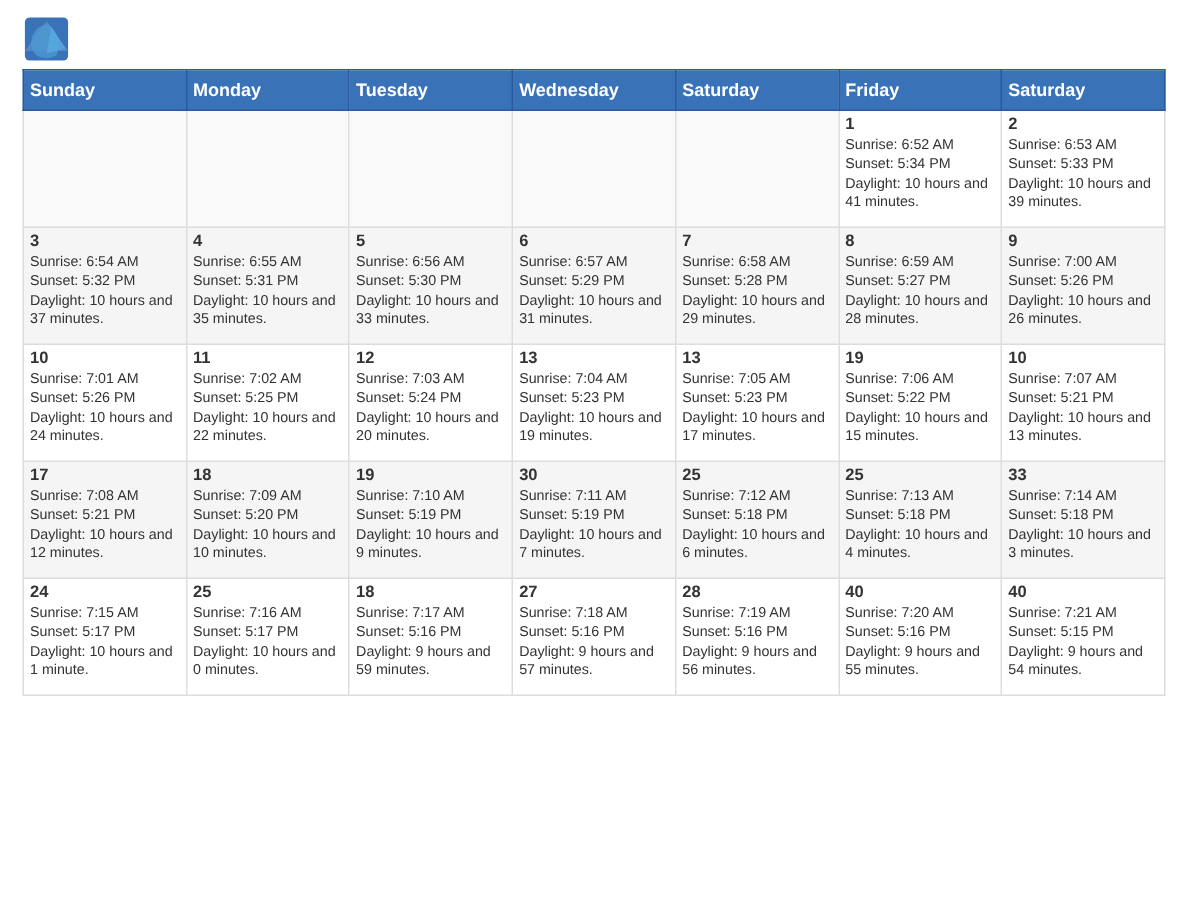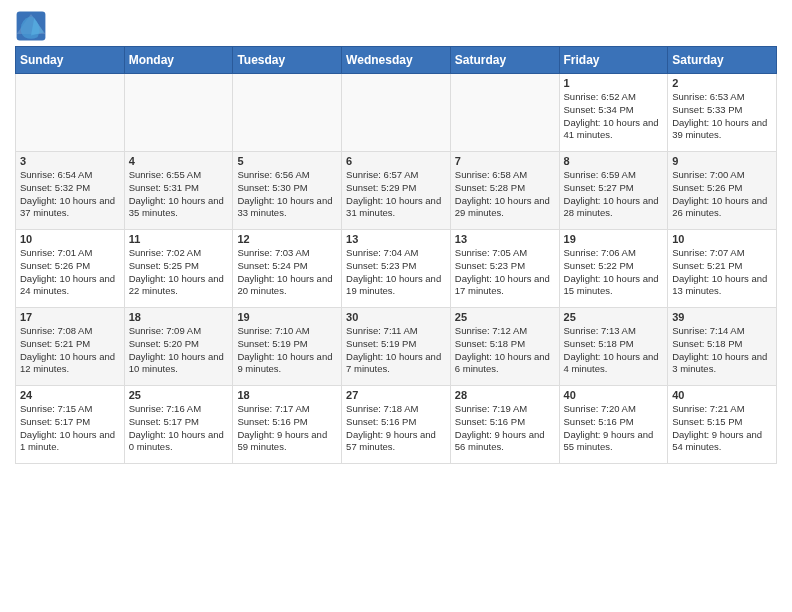--- a/index.html
+++ b/index.html
@@ -161,21 +161,21 @@
           <td><span class="day-num">19</span><span class="day-info">Sunrise: 7:06 AM<br>Sunset: 5:22 PM<br>Daylight: 10 hours and 15 minutes.</span></td>
           <td><span class="day-num">10</span><span class="day-info">Sunrise: 7:07 AM<br>Sunset: 5:21 PM<br>Daylight: 10 hours and 13 minutes.</span></td>
         </tr>
         <tr>
           <td><span class="day-num">17</span><span class="day-info">Sunrise: 7:08 AM<br>Sunset: 5:21 PM<br>Daylight: 10 hours and 12 minutes.</span></td>
           <td><span class="day-num">18</span><span class="day-info">Sunrise: 7:09 AM<br>Sunset: 5:20 PM<br>Daylight: 10 hours and 10 minutes.</span></td>
           <td><span class="day-num">19</span><span class="day-info">Sunrise: 7:10 AM<br>Sunset: 5:19 PM<br>Daylight: 10 hours and 9 minutes.</span></td>
           <td><span class="day-num">30</span><span class="day-info">Sunrise: 7:11 AM<br>Sunset: 5:19 PM<br>Daylight: 10 hours and 7 minutes.</span></td>
           <td><span class="day-num">25</span><span class="day-info">Sunrise: 7:12 AM<br>Sunset: 5:18 PM<br>Daylight: 10 hours and 6 minutes.</span></td>
           <td><span class="day-num">25</span><span class="day-info">Sunrise: 7:13 AM<br>Sunset: 5:18 PM<br>Daylight: 10 hours and 4 minutes.</span></td>
-          <td><span class="day-num">39</span><span class="day-info">Sunrise: 7:14 AM<br>Sunset: 5:18 PM<br>Daylight: 10 hours and 3 minutes.</span></td>
+          <td><span class="day-num">33</span><span class="day-info">Sunrise: 7:14 AM<br>Sunset: 5:18 PM<br>Daylight: 10 hours and 3 minutes.</span></td>
         </tr>
         <tr>
           <td><span class="day-num">24</span><span class="day-info">Sunrise: 7:15 AM<br>Sunset: 5:17 PM<br>Daylight: 10 hours and 1 minute.</span></td>
           <td><span class="day-num">25</span><span class="day-info">Sunrise: 7:16 AM<br>Sunset: 5:17 PM<br>Daylight: 10 hours and 0 minutes.</span></td>
           <td><span class="day-num">18</span><span class="day-info">Sunrise: 7:17 AM<br>Sunset: 5:16 PM<br>Daylight: 9 hours and 59 minutes.</span></td>
           <td><span class="day-num">27</span><span class="day-info">Sunrise: 7:18 AM<br>Sunset: 5:16 PM<br>Daylight: 9 hours and 57 minutes.</span></td>
           <td><span class="day-num">28</span><span class="day-info">Sunrise: 7:19 AM<br>Sunset: 5:16 PM<br>Daylight: 9 hours and 56 minutes.</span></td>
           <td><span class="day-num">40</span><span class="day-info">Sunrise: 7:20 AM<br>Sunset: 5:16 PM<br>Daylight: 9 hours and 55 minutes.</span></td>
           <td><span class="day-num">40</span><span class="day-info">Sunrise: 7:21 AM<br>Sunset: 5:15 PM<br>Daylight: 9 hours and 54 minutes.</span></td>
         </tr>

